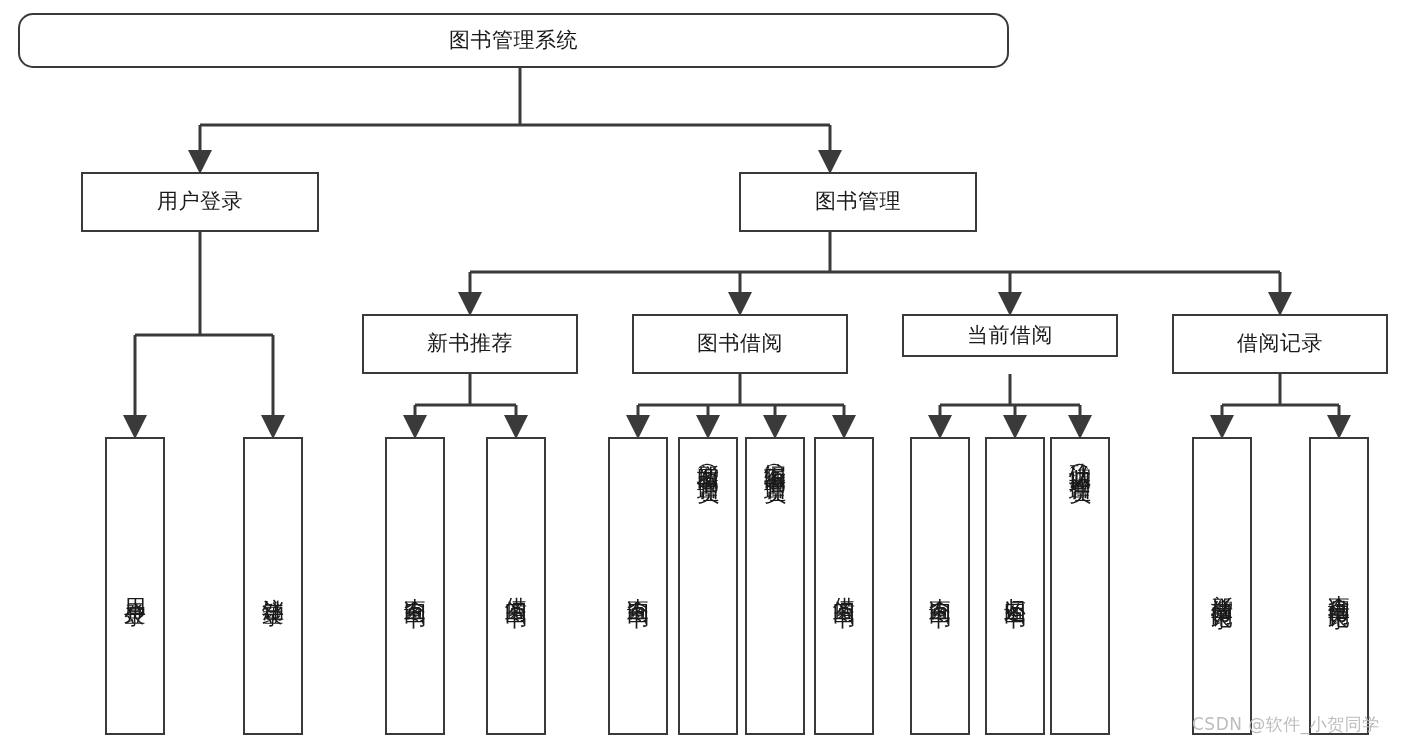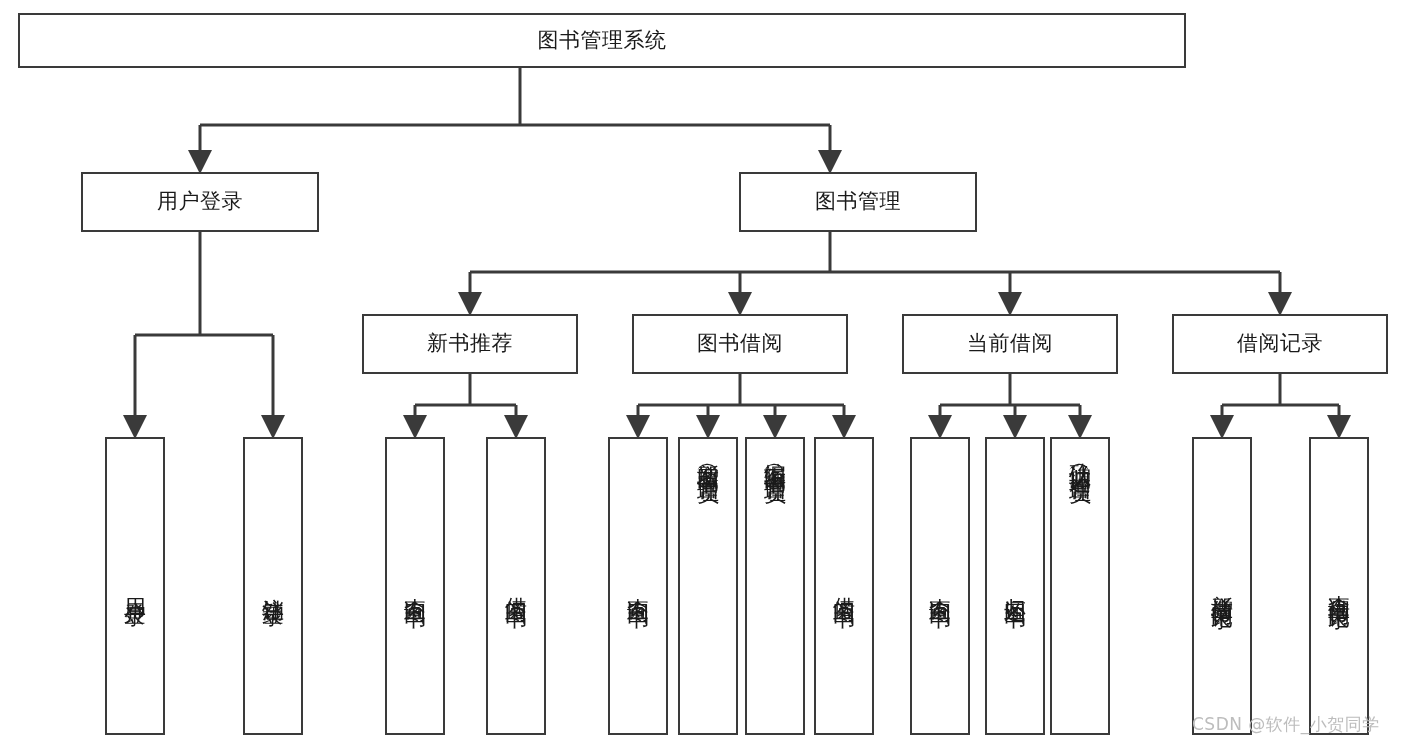--- a/index.html
+++ b/index.html
@@ -117,36 +117,36 @@
         <path d="M 1015 405 L 1015 435" marker-end="url(#arrow)"></path>
         <path d="M 1080 405 L 1080 435" marker-end="url(#arrow)"></path>
         <path d="M 1280 374 L 1280 405"></path>
         <path d="M 1222 405 L 1339 405"></path>
         <path d="M 1222 405 L 1222 435" marker-end="url(#arrow)"></path>
         <path d="M 1339 405 L 1339 435" marker-end="url(#arrow)"></path>
       </g>
   </svg>
 
   <div id="nodes">
-      <div class="node h" style="left: 18px; top: 13px; width: 1168px; height: 55px;">
+      <div class="node h" style="left: 18px; top: 13px; width: 991px; height: 55px; border-radius: 15px;">
         <span class="lbl">图书管理系统</span>
       </div>
       <div class="node h" style="left: 81px; top: 172px; width: 238px; height: 60px;">
         <span class="lbl">用户登录</span>
       </div>
       <div class="node h" style="left: 711px; top: 172px; width: 238px; height: 60px; margin-left: 28px;">
         <span class="lbl">图书管理</span>
       </div>
       <div class="node h" style="left: 362px; top: 314px; width: 216px; height: 60px;">
         <span class="lbl">新书推荐</span>
       </div>
       <div class="node h" style="left: 632px; top: 314px; width: 216px; height: 60px; text-align: center;">
         <span class="lbl">图书借阅</span>
       </div>
-      <div class="node h" style="left: 902px; top: 314px; width: 216px; height: 60px;">
+      <div class="node h" style="left: 902px; top: 314px; width: 216px; height: 43px;">
         <span class="lbl">当前借阅</span>
       </div>
       <div class="node h" style="left: 1172px; top: 314px; width: 216px; height: 60px;">
         <span class="lbl">借阅记录</span>
       </div>
       <div class="node v mid" style="left: 105px; top: 437px; width: 60px; height: 298px;">
         <span class="lbl">用户登录</span>
       </div>
       <div class="node v mid" style="left: 243px; top: 437px; width: 60px; height: 298px;">
         <span class="lbl">注销登录</span>

